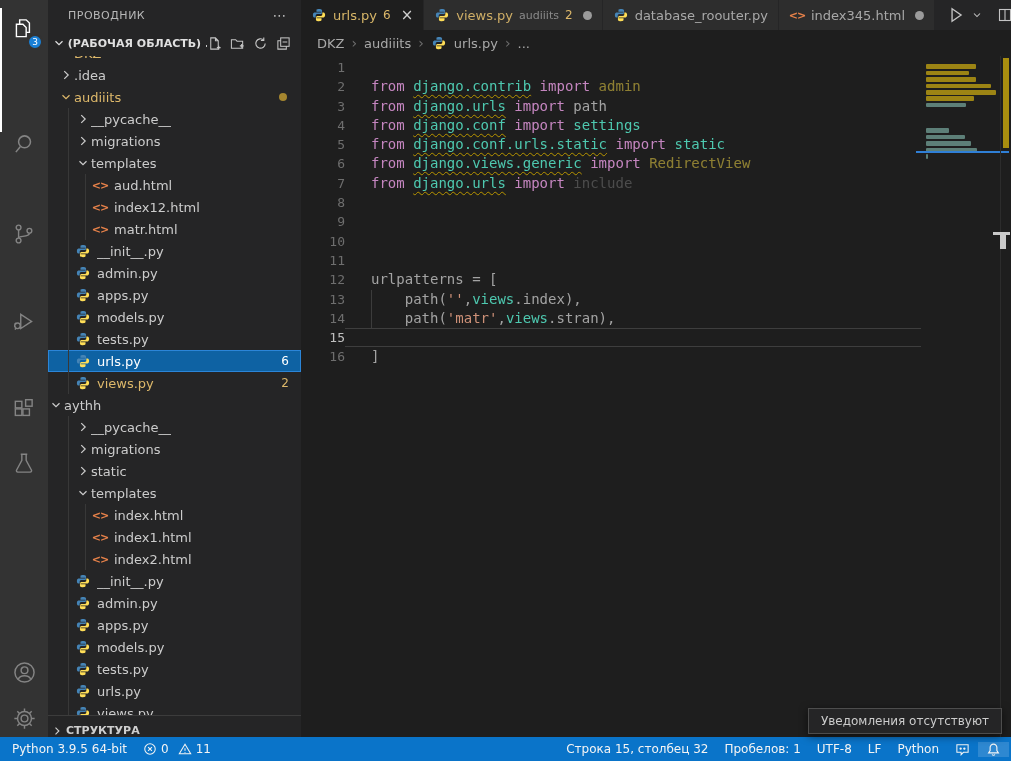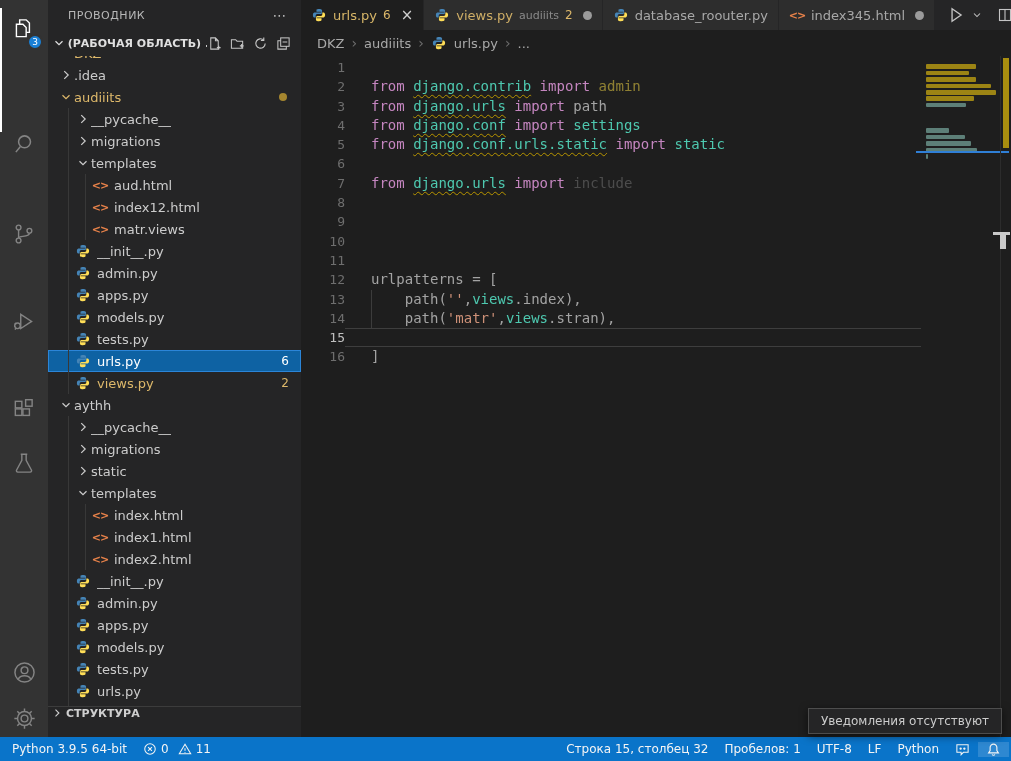--- a/index.html
+++ b/index.html
@@ -31,22 +31,22 @@
   .row .lbl{overflow:hidden;text-overflow:ellipsis}
   .row.mod{color:#ddb86a}
   .row.mod .twisty{color:#ddb86a}
   .row.selected{background:#0e62a3;box-shadow:inset 0 0 0 1px #2b85d8;color:#ffffff}
   .row .badge-num{margin-left:auto;margin-right:12px;font-size:12px;color:#cccccc}
   .row .badge-num.gold{color:#ddb86a}
   .row.selected .badge-num{color:#ffffff}
   .row .dot-mod{margin-left:auto;margin-right:14px;width:8px;height:8px;border-radius:50%;background:#a5862f;flex:none}
   .guide{position:absolute;top:0;bottom:0;width:1px;background:#383838}
   .html-glyph{color:#e8824a;font-weight:bold;font-size:11px;letter-spacing:-1px}
-  .structure{position:absolute;bottom:0;left:0;right:0;height:31px;border-top:1px solid #3c3c3c;background:#252526;
-    display:flex;align-items:flex-start;font-size:11px;font-weight:bold;color:#cfcfcf;cursor:pointer}
+  .structure{position:absolute;bottom:0;left:0;right:0;height:22px;border-top:1px solid #3c3c3c;background:#252526;
+    display:flex;align-items:flex-end;font-size:11px;font-weight:bold;color:#cfcfcf;cursor:pointer}
   .structure .twisty{width:18px;display:flex;justify-content:center;color:#cfcfcf}
 
   
   .editor{position:absolute;left:301px;top:0;width:710px;height:737px;background:#1e1e1e}
   .tabbar{height:30px;background:#252526;display:flex;align-items:stretch}
   .tab{display:flex;align-items:center;gap:6px;padding:0 10px;font-size:13px;background:#2d2d2d;border-right:1px solid #252526;color:#a8a8a8;cursor:pointer;white-space:nowrap}
   .tab .ficon{display:flex;width:16px;height:16px;align-items:center;justify-content:center}
   .tab.active{background:#1e1e1e}
   .tab .t-label.gold{color:#d7b668}
   .tab .t-label.gold-dim{color:#cfae66}
@@ -271,21 +271,21 @@
               <span class="html-glyph">&lt;&gt;</span>
             </span>
             <span class="lbl">index12.html</span>
           </div>
           <div class="row" style="padding-left: 44px;">
             <span class="guide" style="left: 20px;"></span>
             <span class="guide" style="left: 37px;"></span>
             <span class="ficon">
               <span class="html-glyph">&lt;&gt;</span>
             </span>
-            <span class="lbl">matr.views</span>
+            <span class="lbl">matr.html</span>
           </div>
           <div class="row" style="padding-left: 27px;">
             <span class="guide" style="left: 20px;"></span>
             <span class="ficon">
               <svg width="14" height="14" viewBox="0 0 16 16">
                 <path fill="#4584b6" d="M7.9 1c-3 0-2.8 1.3-2.8 1.3v2h5.7v.8H3.3S1 4.8 1 7.9s2 3 2 3h1.2V8.9s-.1-2 2-2h3.4s1.9 0 1.9-1.9V2.9S11.8 1 7.9 1z"></path>
                 <path fill="#ffde57" d="M8.1 15c3 0 2.8-1.3 2.8-1.3v-2H5.2v-.8h7.5S15 11.2 15 8.1s-2-3-2-3h-1.2v2.1s.1 2-2 2H6.4s-1.9 0-1.9 1.9v2.2S4.2 15 8.1 15z"></path>
               </svg>
             </span>
             <span class="lbl">__init__.py</span>
@@ -345,21 +345,21 @@
             <span class="guide" style="left: 20px;"></span>
             <span class="ficon">
               <svg width="14" height="14" viewBox="0 0 16 16">
                 <path fill="#4584b6" d="M7.9 1c-3 0-2.8 1.3-2.8 1.3v2h5.7v.8H3.3S1 4.8 1 7.9s2 3 2 3h1.2V8.9s-.1-2 2-2h3.4s1.9 0 1.9-1.9V2.9S11.8 1 7.9 1z"></path>
                 <path fill="#ffde57" d="M8.1 15c3 0 2.8-1.3 2.8-1.3v-2H5.2v-.8h7.5S15 11.2 15 8.1s-2-3-2-3h-1.2v2.1s.1 2-2 2H6.4s-1.9 0-1.9 1.9v2.2S4.2 15 8.1 15z"></path>
               </svg>
             </span>
             <span class="lbl">views.py</span>
             <span class="badge-num gold">2</span>
           </div>
-          <div class="row" style="padding-left: 10px;">
+          <div class="row" style="">
             <span class="twisty">
               <svg width="14" height="14" viewBox="0 0 16 16" fill="none" stroke="currentColor" stroke-width="1.4">
                 <path d="M4 6 L8 10 L12 6"></path>
               </svg>
             </span>
             <span class="lbl">aythh</span>
           </div>
           <div class="row" style="padding-left: 27px;">
             <span class="guide" style="left: 20px;"></span>
             <span class="twisty">
@@ -599,20 +599,21 @@
           <div class="cline">
             <span class="num">4</span>
             <span class="ltext"><span class="tk-kw">from </span><span class="tk-mod">django.conf</span><span class="tk-kw"> import </span><span class="tk-teal">settings</span></span>
           </div>
           <div class="cline">
             <span class="num">5</span>
             <span class="ltext"><span class="tk-kw">from </span><span class="tk-mod">django.conf.urls.static</span><span class="tk-kw"> import </span><span class="tk-teal">static</span></span>
           </div>
           <div class="cline">
             <span class="num">6</span>
+            <span class="ltext"><span class="tk-kw">from </span><span class="tk-mod">django.views.generic</span><span class="tk-kw"> import </span><span class="tk-dim">RedirectView</span></span>
           </div>
           <div class="cline">
             <span class="num">7</span>
             <span class="ltext"><span class="tk-kw">from </span><span class="tk-mod">django.urls</span><span class="tk-kw"> import </span><span class="tk-fndim">include</span></span>
           </div>
           <div class="cline">
             <span class="num">8</span>
           </div>
           <div class="cline">
             <span class="num">9</span>

